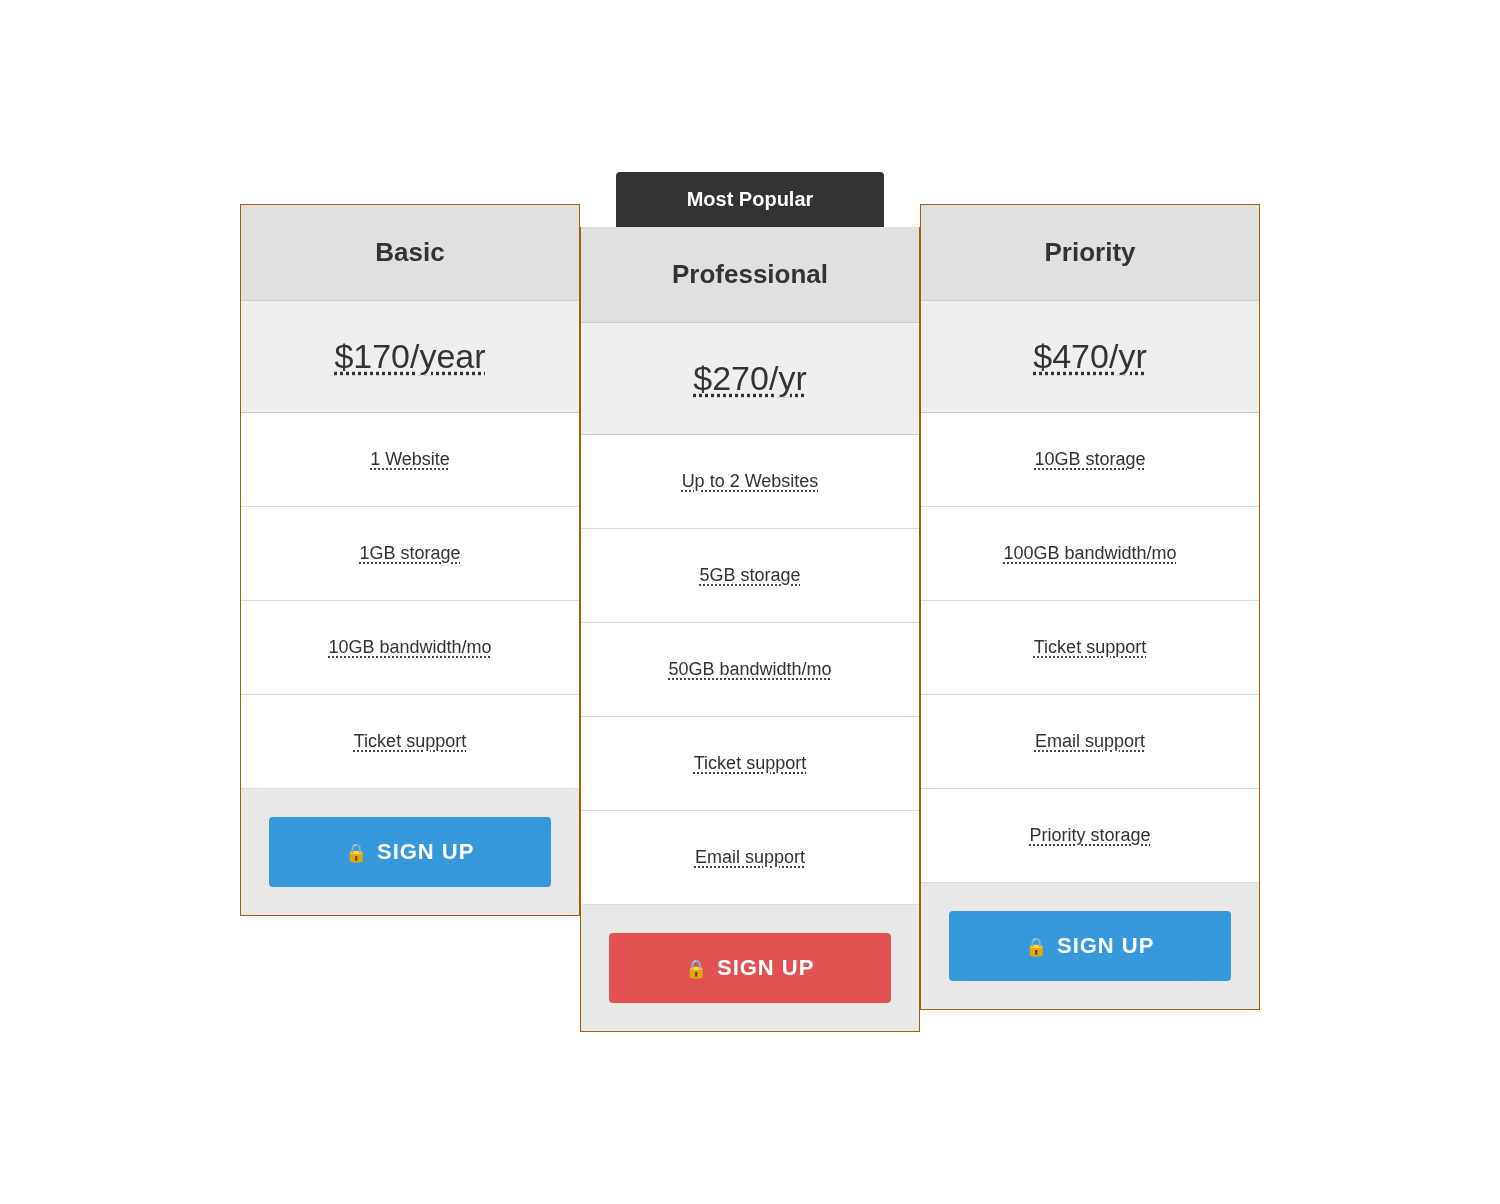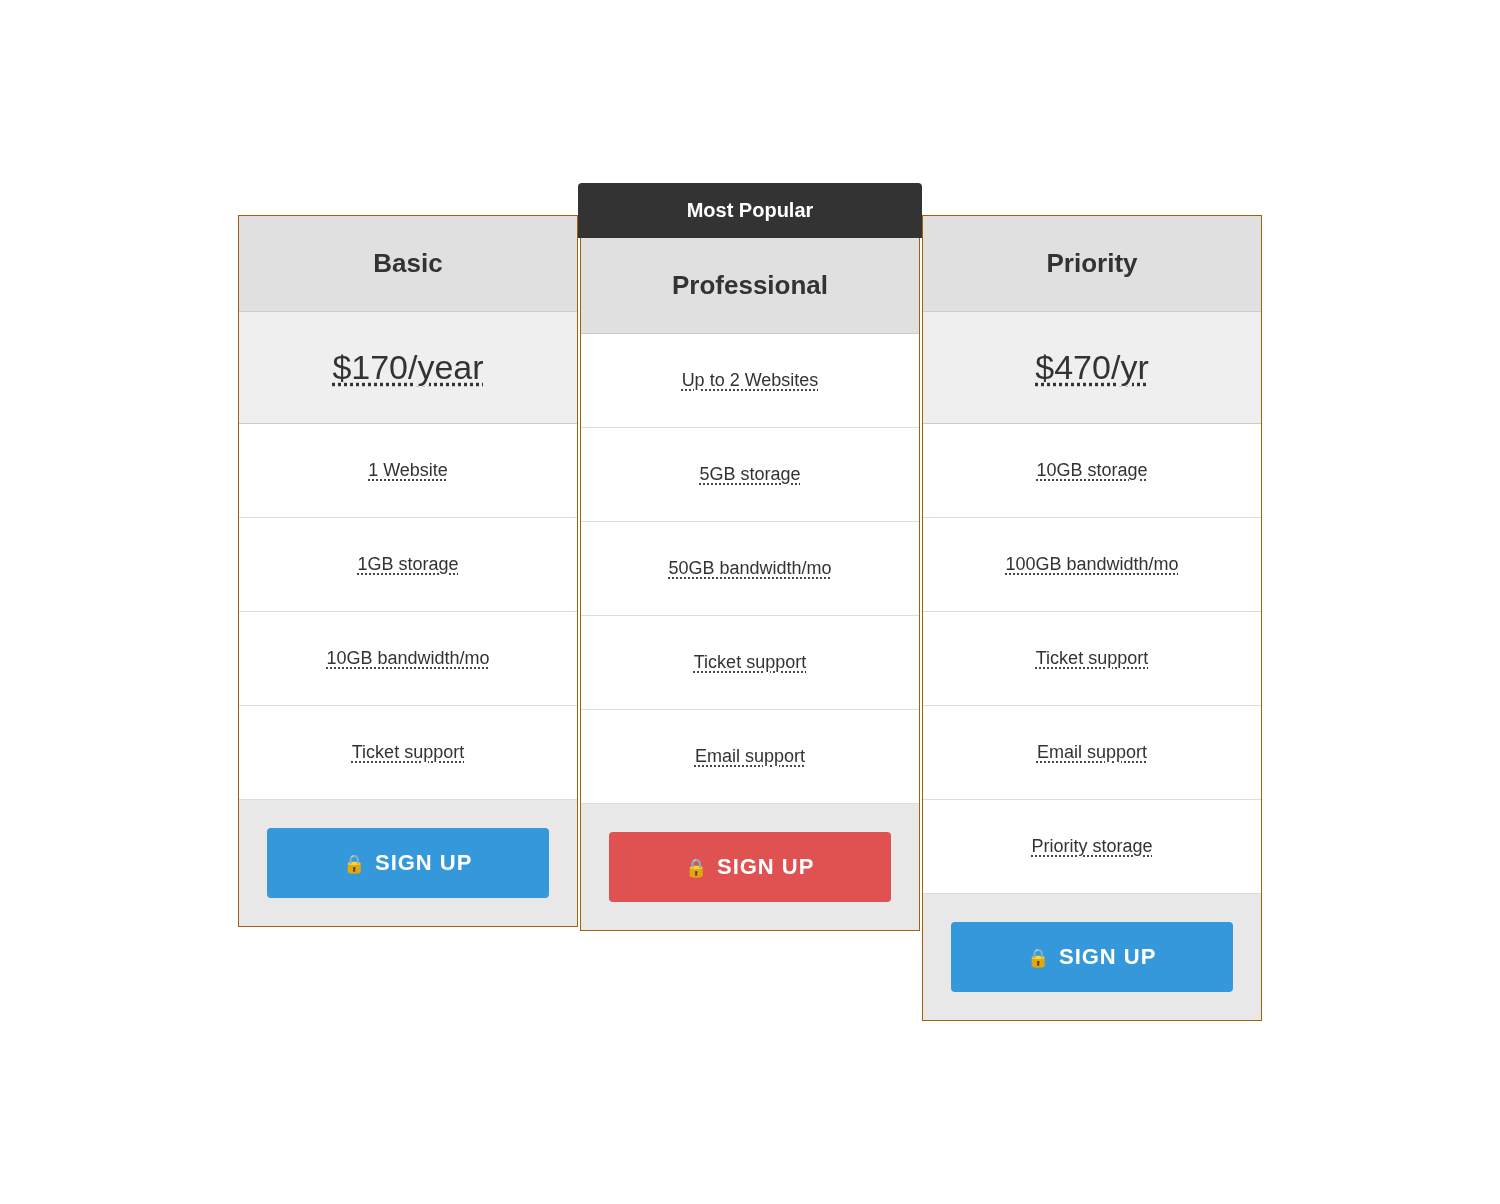--- a/index.html
+++ b/index.html
@@ -150,24 +150,27 @@
         <div class="plan-feature dotted-underline"><span>1 Website</span></div>
         <div class="plan-feature dotted-underline"><span>1GB storage</span></div>
         <div class="plan-feature dotted-underline"><span>10GB bandwidth/mo</span></div>
         <div class="plan-feature dotted-underline"><span>Ticket support</span></div>
         <div class="plan-cta">
           <button class="signup-button blue"><span class="lock-icon">🔒</span><span>SIGN UP</span></button>
         </div>
       </div>
     </div>
     <div class="plan-wrapper">
-      <div class="most-popular-badge" style="width: 344px;">Most Popular</div>
+      <div class="most-popular-badge" style="width: 268px;">Most Popular</div>
       <div class="plan-card featured">
         <div class="plan-header">
           <div class="plan-name">Professional</div>
+        </div>
+        <div class="plan-price-section">
+          <div class="plan-price">$270/yr</div>
         </div>
         <div class="plan-feature dotted-underline"><span>Up to 2 Websites</span></div>
         <div class="plan-feature dotted-underline"><span>5GB storage</span></div>
         <div class="plan-feature dotted-underline"><span>50GB bandwidth/mo</span></div>
         <div class="plan-feature dotted-underline"><span>Ticket support</span></div>
         <div class="plan-feature dotted-underline"><span>Email support</span></div>
         <div class="plan-cta">
           <button class="signup-button red"><span class="lock-icon">🔒</span><span>SIGN UP</span></button>
         </div>
       </div>

